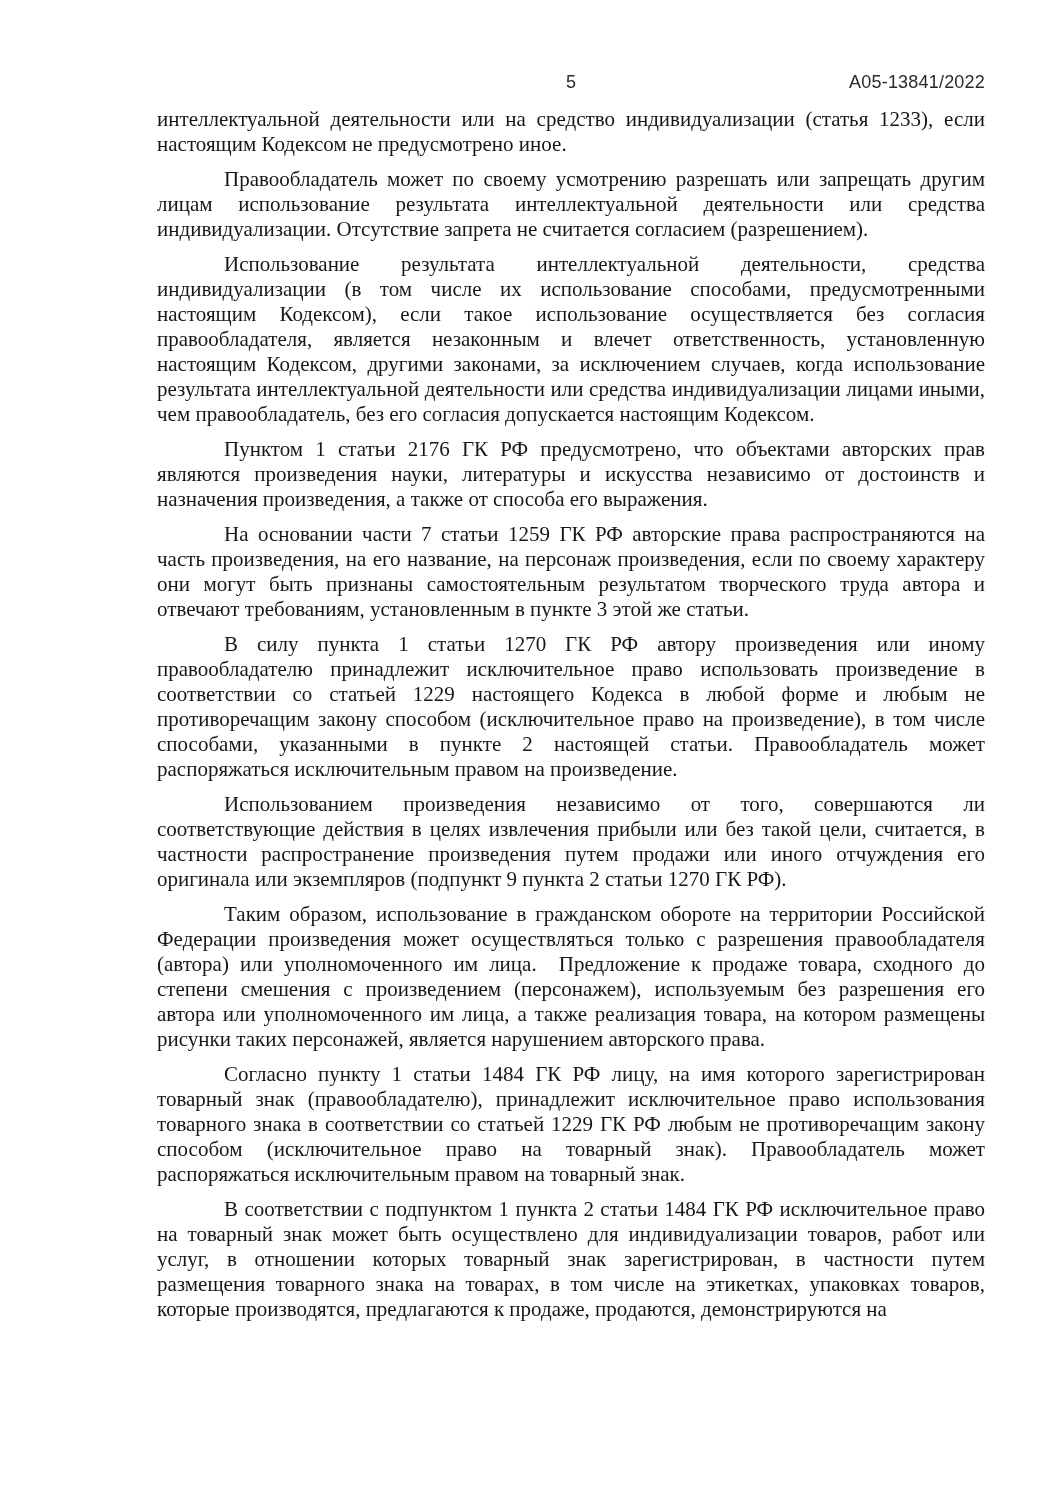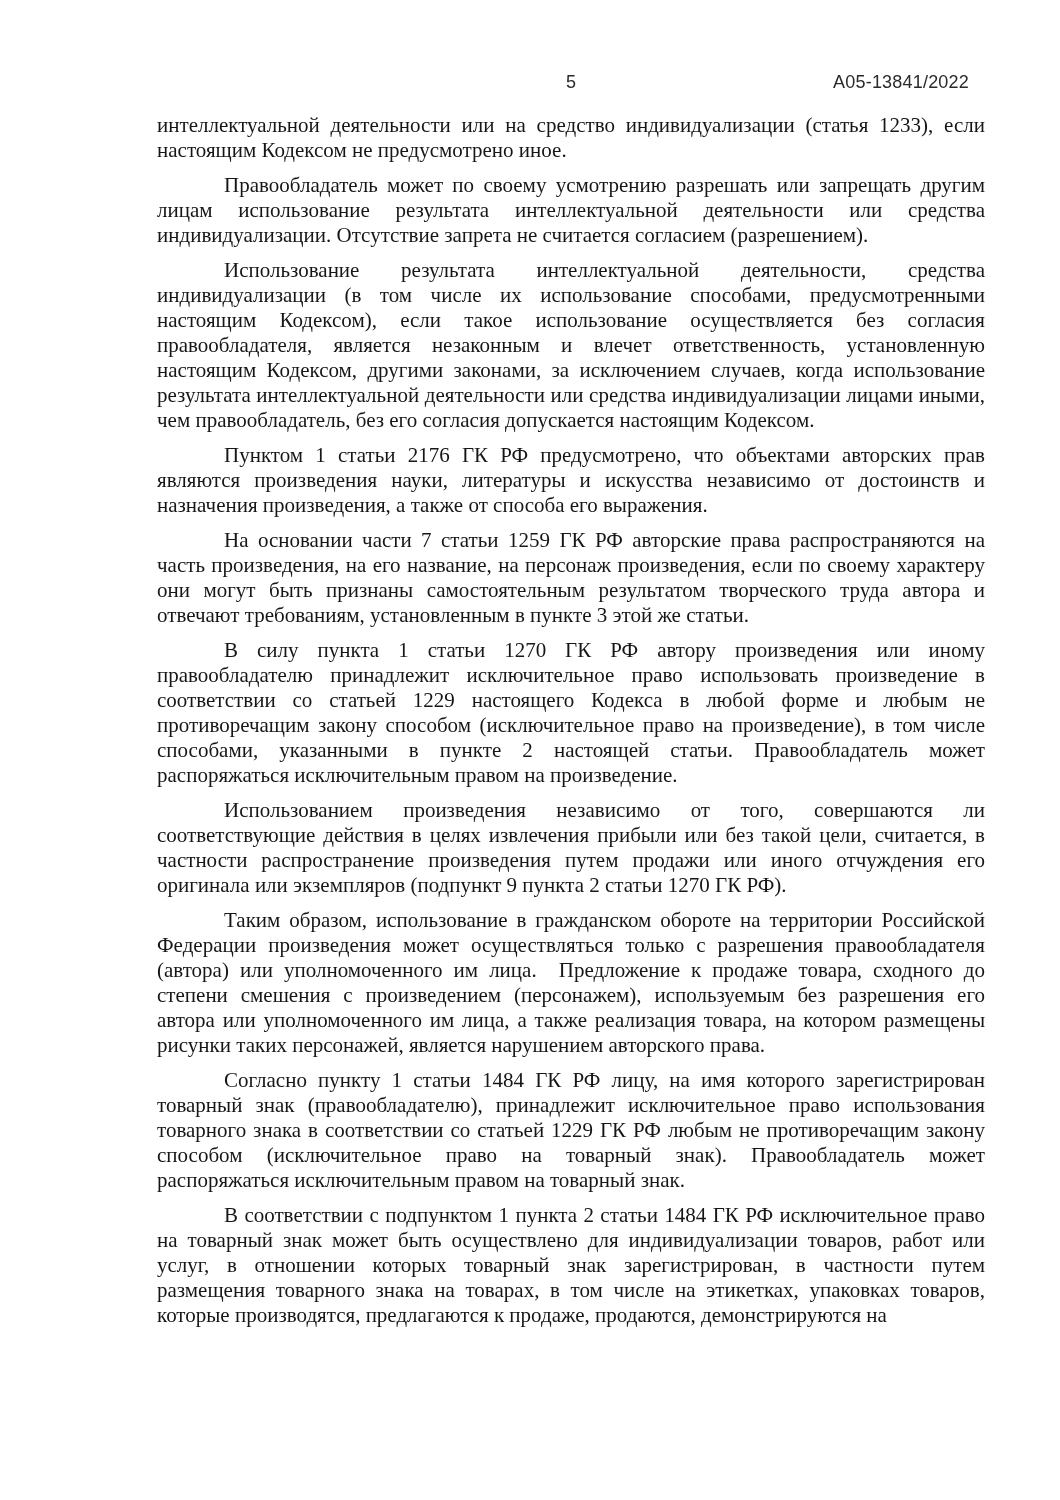--- a/index.html
+++ b/index.html
@@ -26,38 +26,38 @@
       color: #2a2a2a;
     }
     .page-number {
       position: absolute;
       left: 50%;
       transform: translateX(-50%);
       top: 0;
     }
     .case-number {
       position: absolute;
-      right: 16px;
+      right: 0;
       top: 0;
       letter-spacing: 0.2px;
     }
     .page-body {
       position: absolute;
       top: 107px;
       left: 157px;
       width: 828px;
       font-family: "Liberation Serif", serif;
       font-size: 21px;
       line-height: 25px;
       color: #161616;
       text-align: justify;
       text-align-last: left;
     }
     .para {
-      margin: 6px 0 10px 0;
+      margin: 0 0 10px 0;
       text-indent: 67px;
     }
     .para.no-indent {
       text-indent: 0;
     }
   </style>
 </head>
 <body>
 
 <div class="page">

